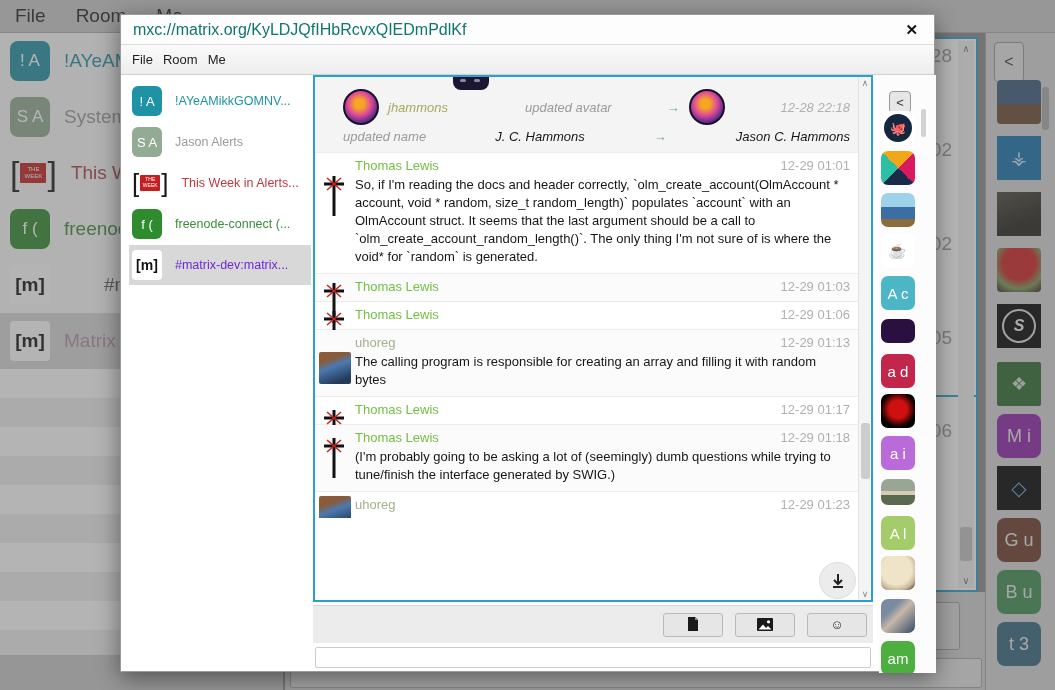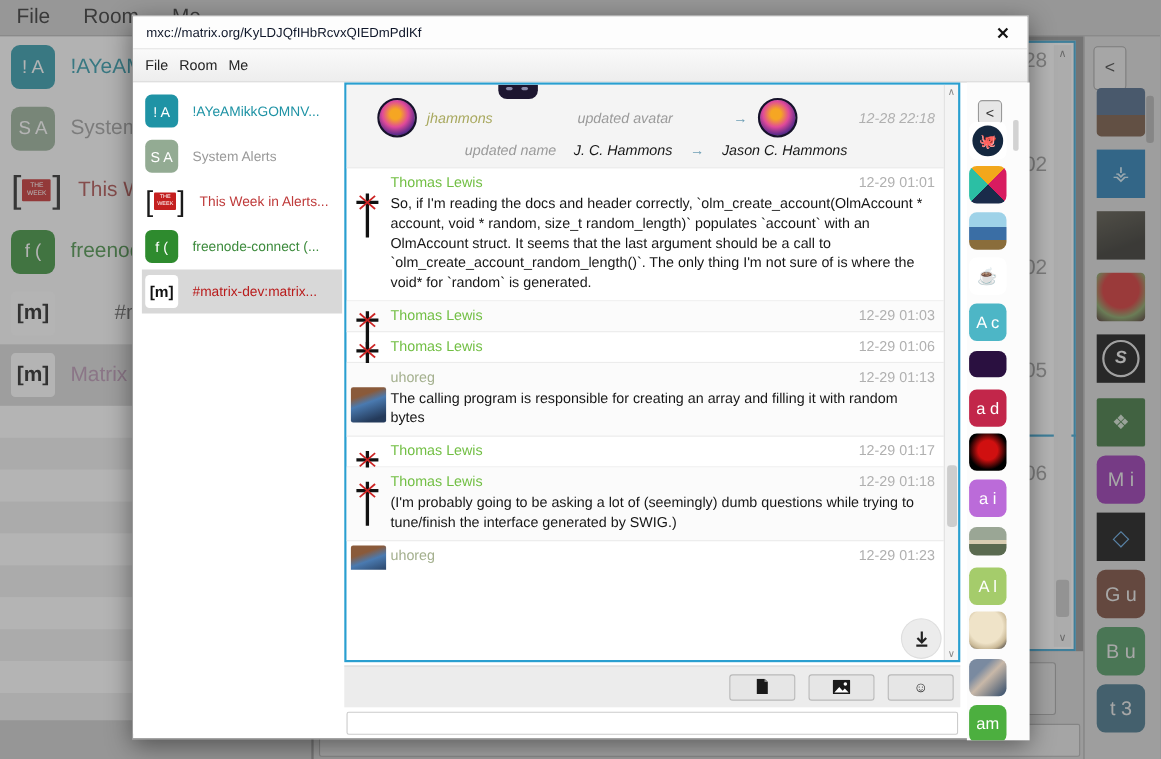--- a/index.html
+++ b/index.html
@@ -67,21 +67,21 @@
   .p-scream{background:linear-gradient(135deg,#7a8aa0 0 30%,#c8b8a8 50%,#304a6a 100%);border-radius:1px;}
   .p-uhoreg{background:linear-gradient(160deg,#8a5a3a 0 25%,#4a7ab0 45%,#243a5a 85%);border-radius:2px;}
   .av-j{width:36px;height:36px;border-radius:50%;background:radial-gradient(circle at 45% 40%,#f5a623 0 18%,#e04a9a 45%,#5a2a8a 72%,#121228 95%);border:2px solid #16122a;flex:0 0 auto;}
 
   
   #dim{position:absolute;inset:0;background:rgba(88,88,88,0.45);z-index:2;}
 
   
   #dialog{position:absolute;left:120px;top:14px;width:815px;height:658px;background:#fff;border:1px solid #9b9b9b;box-shadow:0 6px 22px rgba(0,0,0,0.45);z-index:3;}
   .dlg-titlebar{position:absolute;left:0;top:0;width:100%;height:30px;background:#fdfdfd;border-bottom:1px solid #dcdcdc;display:flex;align-items:center;padding:0 12px;}
-  .dlg-title{font-size:12px;color:#0f172a;flex:1;white-space:nowrap;overflow:hidden;}
+  .dlg-title{font-size:16px;color:#0f766e;flex:1;white-space:nowrap;overflow:hidden;}
   .dlg-close{font-size:15px;font-weight:700;color:#111;cursor:default;padding:0 4px;}
   .dlg-menubar{position:absolute;left:0;top:30px;width:100%;height:30px;background:linear-gradient(#fafafa,#ededed);border-bottom:1px solid #cfcfcf;display:flex;align-items:center;gap:10px;padding-left:11px;font-size:13px;color:#222;}
   .dlg-sidebar{position:absolute;left:0;top:60px;width:192px;height:592px;background:#fff;}
   .dlg-room{position:absolute;left:8px;width:182px;height:40px;display:flex;align-items:center;gap:13px;padding-left:3px;}
   .dlg-room.sel{background:#d8d8d8;}
   .dlg-room-label{font-size:12.5px;white-space:nowrap;overflow:hidden;}
 
   .chat{position:absolute;left:192px;top:60px;width:560px;height:527px;background:#fff;border:2px solid #2a9fd0;overflow:hidden;font-size:13px;color:#161616;}
   .clipped-avatar{position:absolute;left:138px;top:0;width:36px;height:13px;background:#1d1630;border-radius:0 0 8px 8px;z-index:2;}
   .clipped-avatar:before{content:"";position:absolute;left:7px;top:2px;width:6px;height:3px;background:#8a8aa8;border-radius:2px;box-shadow:14px 0 0 #8a8aa8;}
@@ -94,21 +94,21 @@
   .n-gray{color:#a4b08e;}
   .time{color:#b0b0b0;font-size:13px;white-space:nowrap;}
   .body{margin-top:3px;line-height:18px;white-space:pre-wrap;}
   .cross-av{position:absolute;left:8px;top:22px;}
   .uh-av{position:absolute;left:4px;top:22px;width:32px;height:32px;}
   .row.state{background:#f4f4f4;padding:12px 8px 8px 28px;font-style:italic;}
   .s1{display:flex;align-items:center;gap:9px;}
   .s1 .act{color:#9a9a9a;margin-left:68px;}
   .s1 .arrow{margin-left:46px;}
   .s1 .time{margin-left:auto;}
-  .s2{display:flex;justify-content:center;gap:16px;margin-top:4px;}
+  .s2{display:flex;justify-content:space-between;gap:16px;margin-top:4px;}
   .gray{color:#9a9a9a;}
   .arrow{color:#6f9fb5;}
   .chat-scroll{position:absolute;top:0;right:0;bottom:0;width:13px;background:#f4f4f4;border-left:1px solid #e2e2e2;}
   .chat-scroll .arr{position:absolute;left:0;width:12px;text-align:center;font-size:9px;color:#888;}
   .chat-scroll .thumb{position:absolute;left:2px;width:9px;background:#cdcdcd;border-radius:3px;}
   .jump-btn{position:absolute;left:505px;top:486px;width:35px;height:35px;border-radius:50%;background:#ececec;box-shadow:0 0 0 1px #dedede;display:flex;align-items:center;justify-content:center;z-index:3;}
 
   .dlg-members{position:absolute;left:758px;top:60px;width:57px;height:598px;background:#fcfcfc;overflow:hidden;}
   .dlg-members .collapse-btn{left:10px;top:16px;width:22px;height:22px;font-size:13px;}
   .mav{position:absolute;left:2px;width:34px;height:34px;display:flex;align-items:center;justify-content:center;color:#fff;font-size:15px;border-radius:7px;}
@@ -240,39 +240,39 @@
       <div class="dlg-room" style="top:6px">
         <div class="av small" style="background: rgb(31, 147, 165);">
             <span>! A</span>
           </div>
         <div class="dlg-room-label" style="color: rgb(31, 147, 165);">!AYeAMikkGOMNV...</div>
       </div>
       <div class="dlg-room" style="top:47px">
         <div class="av small" style="background: rgb(147, 171, 147);">
             <span>S A</span>
           </div>
-        <div class="dlg-room-label" style="color: rgb(154, 154, 154);">System Alerts</div>
+        <div class="dlg-room-label" style="color: rgb(154, 154, 154);">Jason Alerts</div>
       </div>
       <div class="dlg-room" style="top:88px">
         <div class="twim sm">
             <span class="bracket bx">[</span>
             <span class="twim-box">THE WEEK</span>
             <span class="bracket bx">]</span>
           </div>
         <div class="dlg-room-label" style="color: rgb(191, 59, 59);">This Week in Alerts...</div>
       </div>
       <div class="dlg-room" style="top:129px">
         <div class="av small" style="background: rgb(46, 139, 46);">
             <span>f (</span>
           </div>
         <div class="dlg-room-label" style="color: rgb(61, 139, 61);">freenode-connect (...</div>
       </div>
       <div class="dlg-room sel" style="top:170px">
         <div class="m-box small">[m]</div>
-        <div class="dlg-room-label" style="color: #b91c1c;">#matrix-dev:matrix...</div>
+        <div class="dlg-room-label" style="color: #6d28d9;">#matrix-dev:matrix...</div>
       </div>
     </div>
 
     <div class="chat">
       <div class="clipped-avatar"></div>
       <div class="rows">
 
         <div class="row state">
           <div class="s1">
             <div class="av-j"></div>

